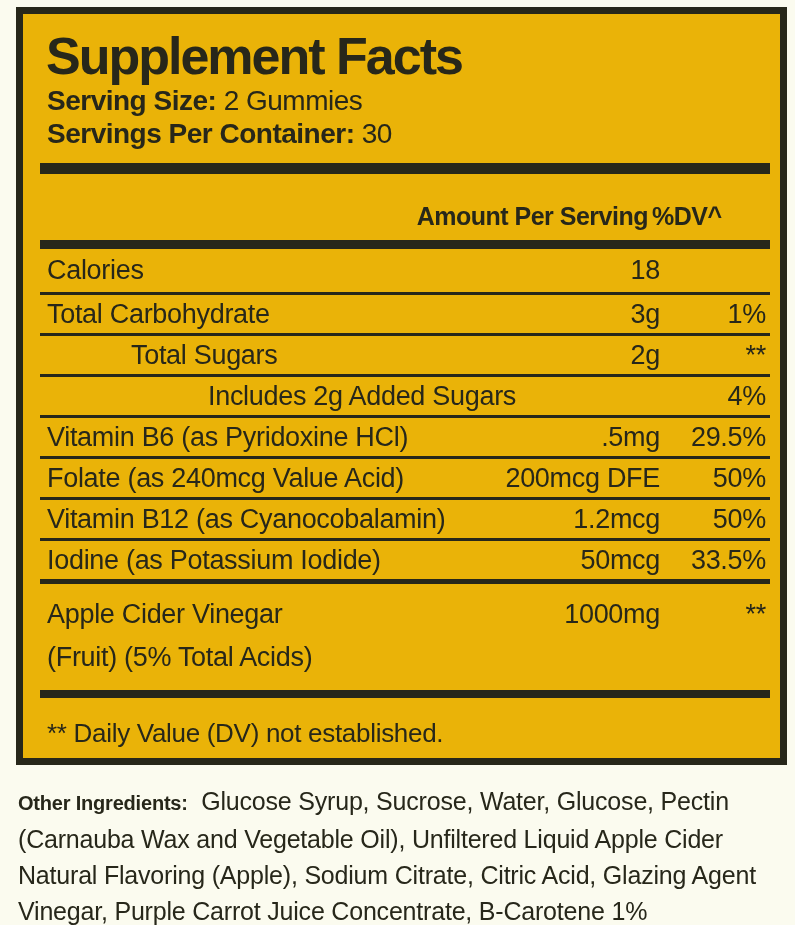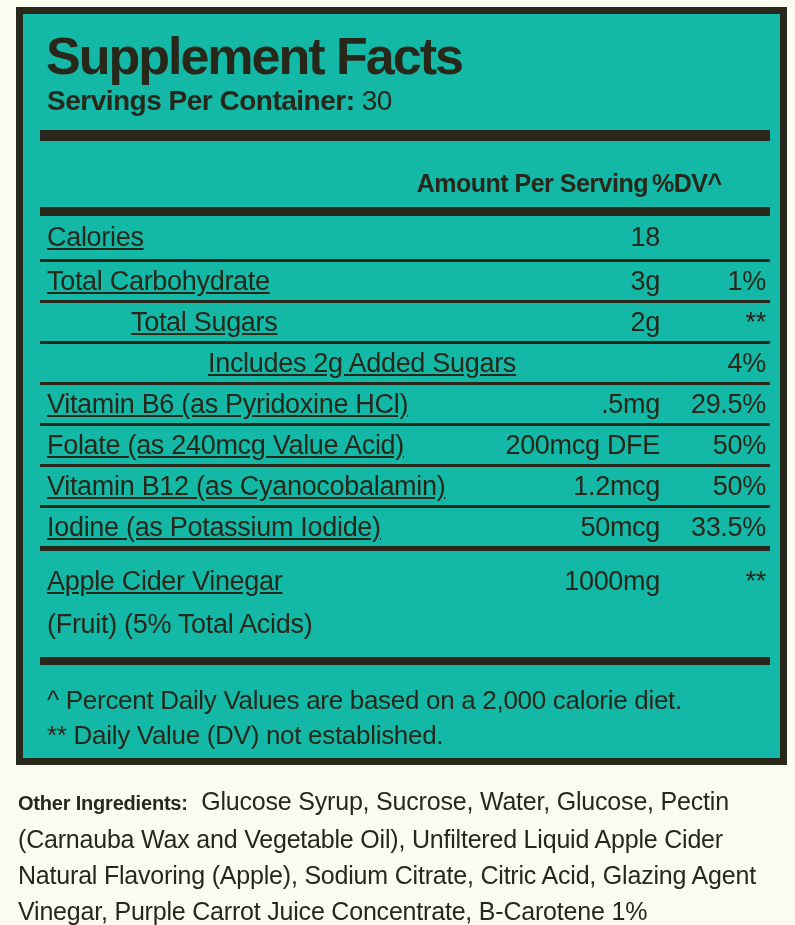--- a/index.html
+++ b/index.html
@@ -4,21 +4,21 @@
 <style>
   html,body{margin:0;padding:0;}
   body{
     width:795px;height:925px;position:relative;overflow:hidden;
     background:#fbfbef;color:#27271a;
     font-family:"Liberation Sans",sans-serif;
     -webkit-font-smoothing:antialiased;
   }
   .panel{
     position:absolute;left:16px;top:7px;width:771px;height:758px;
-    border:7px solid #27271a;box-sizing:border-box;background:#14b8a6;
+    border:7px solid #27271a;box-sizing:border-box;background:#eab308;
   }
   .content{padding:0 10px 0 17px;}
   .title{
     margin:14px 0 0 6px;font-size:52px;font-weight:bold;line-height:56px;
     letter-spacing:-2px;
   }
   .serveline{margin-left:7px;font-size:28px;line-height:33px;letter-spacing:-0.5px;}
   .serveline .b{font-weight:bold;}
   .bar{background:#27271a;}
   .bar1{height:11px;margin-top:13px;}
@@ -33,21 +33,21 @@
   .hdr .h-dv{text-align:left;}
   .row{
     display:grid;grid-template-columns:1fr 210px 104px;
     line-height:38px;height:38px;padding:0 4px 0 7px;
     border-bottom:3px solid #27271a;
     font-size:27px;letter-spacing:-0.3px;
   }
   .row.tall{line-height:43px;height:43px;}
   .row .amt{text-align:right;padding-right:2px;white-space:nowrap;}
   .row .dv{text-align:right;}
-  .row .lbl{white-space:nowrap;text-decoration:underline;}
+  .row .lbl{white-space:nowrap;}
   .indent1 .lbl{padding-left:84px;}
   .row.span2{grid-template-columns:1fr 104px;}
   .span2 .lbl{padding-left:161px;}
   .row.thickline{border-bottom-width:5px;}
   .row.noline{border-bottom:none;}
   .acv-line2{
     font-size:27px;line-height:36px;padding:6px 0 0 7px;letter-spacing:-0.3px;
   }
   .footnotes{margin:18px 0 0 7px;font-size:26px;line-height:35px;letter-spacing:-0.3px;}
   .other{
@@ -59,20 +59,24 @@
   .other .ln-first{display:inline;}
 </style>
 </head>
 <body>
 
 <div class="panel">
   <div class="content">
 
     <div class="title">Supplement Facts</div>
 
+    <div class="serveline">
+      <span class="b">Serving Size:</span>
+      <span>2 Gummies</span>
+    </div>
     <div class="serveline">
       <span class="b">Servings Per Container:</span>
       <span>30</span>
     </div>
 
     <div class="bar bar1"></div>
 
     <div class="hdr">
       <span class="h-amt">Amount Per Serving</span>
       <span class="h-dv">%DV^</span>
@@ -130,21 +134,20 @@
     <div class="row noline" style="margin-top:11px;">
       <span class="lbl">Apple Cider Vinegar</span>
       <span class="amt">1000mg</span>
       <span class="dv">**</span>
     </div>
     <div class="acv-line2">(Fruit) (5% Total Acids)</div>
 
     <div class="bar bar3"></div>
 
     <div class="footnotes">
-      <div>^ Percent Daily Values are based on a 2,000 calorie diet.</div>
       <div>** Daily Value (DV) not established.</div>
     </div>
 
   </div>
 </div>
 
 <div class="other">
   <span class="b">Other Ingredients:</span>&nbsp;
   <span class="ln ln-first">Glucose Syrup, Sucrose, Water, Glucose, Pectin</span>
   <span class="ln">(Carnauba Wax and Vegetable Oil), Unfiltered Liquid Apple Cider</span>

